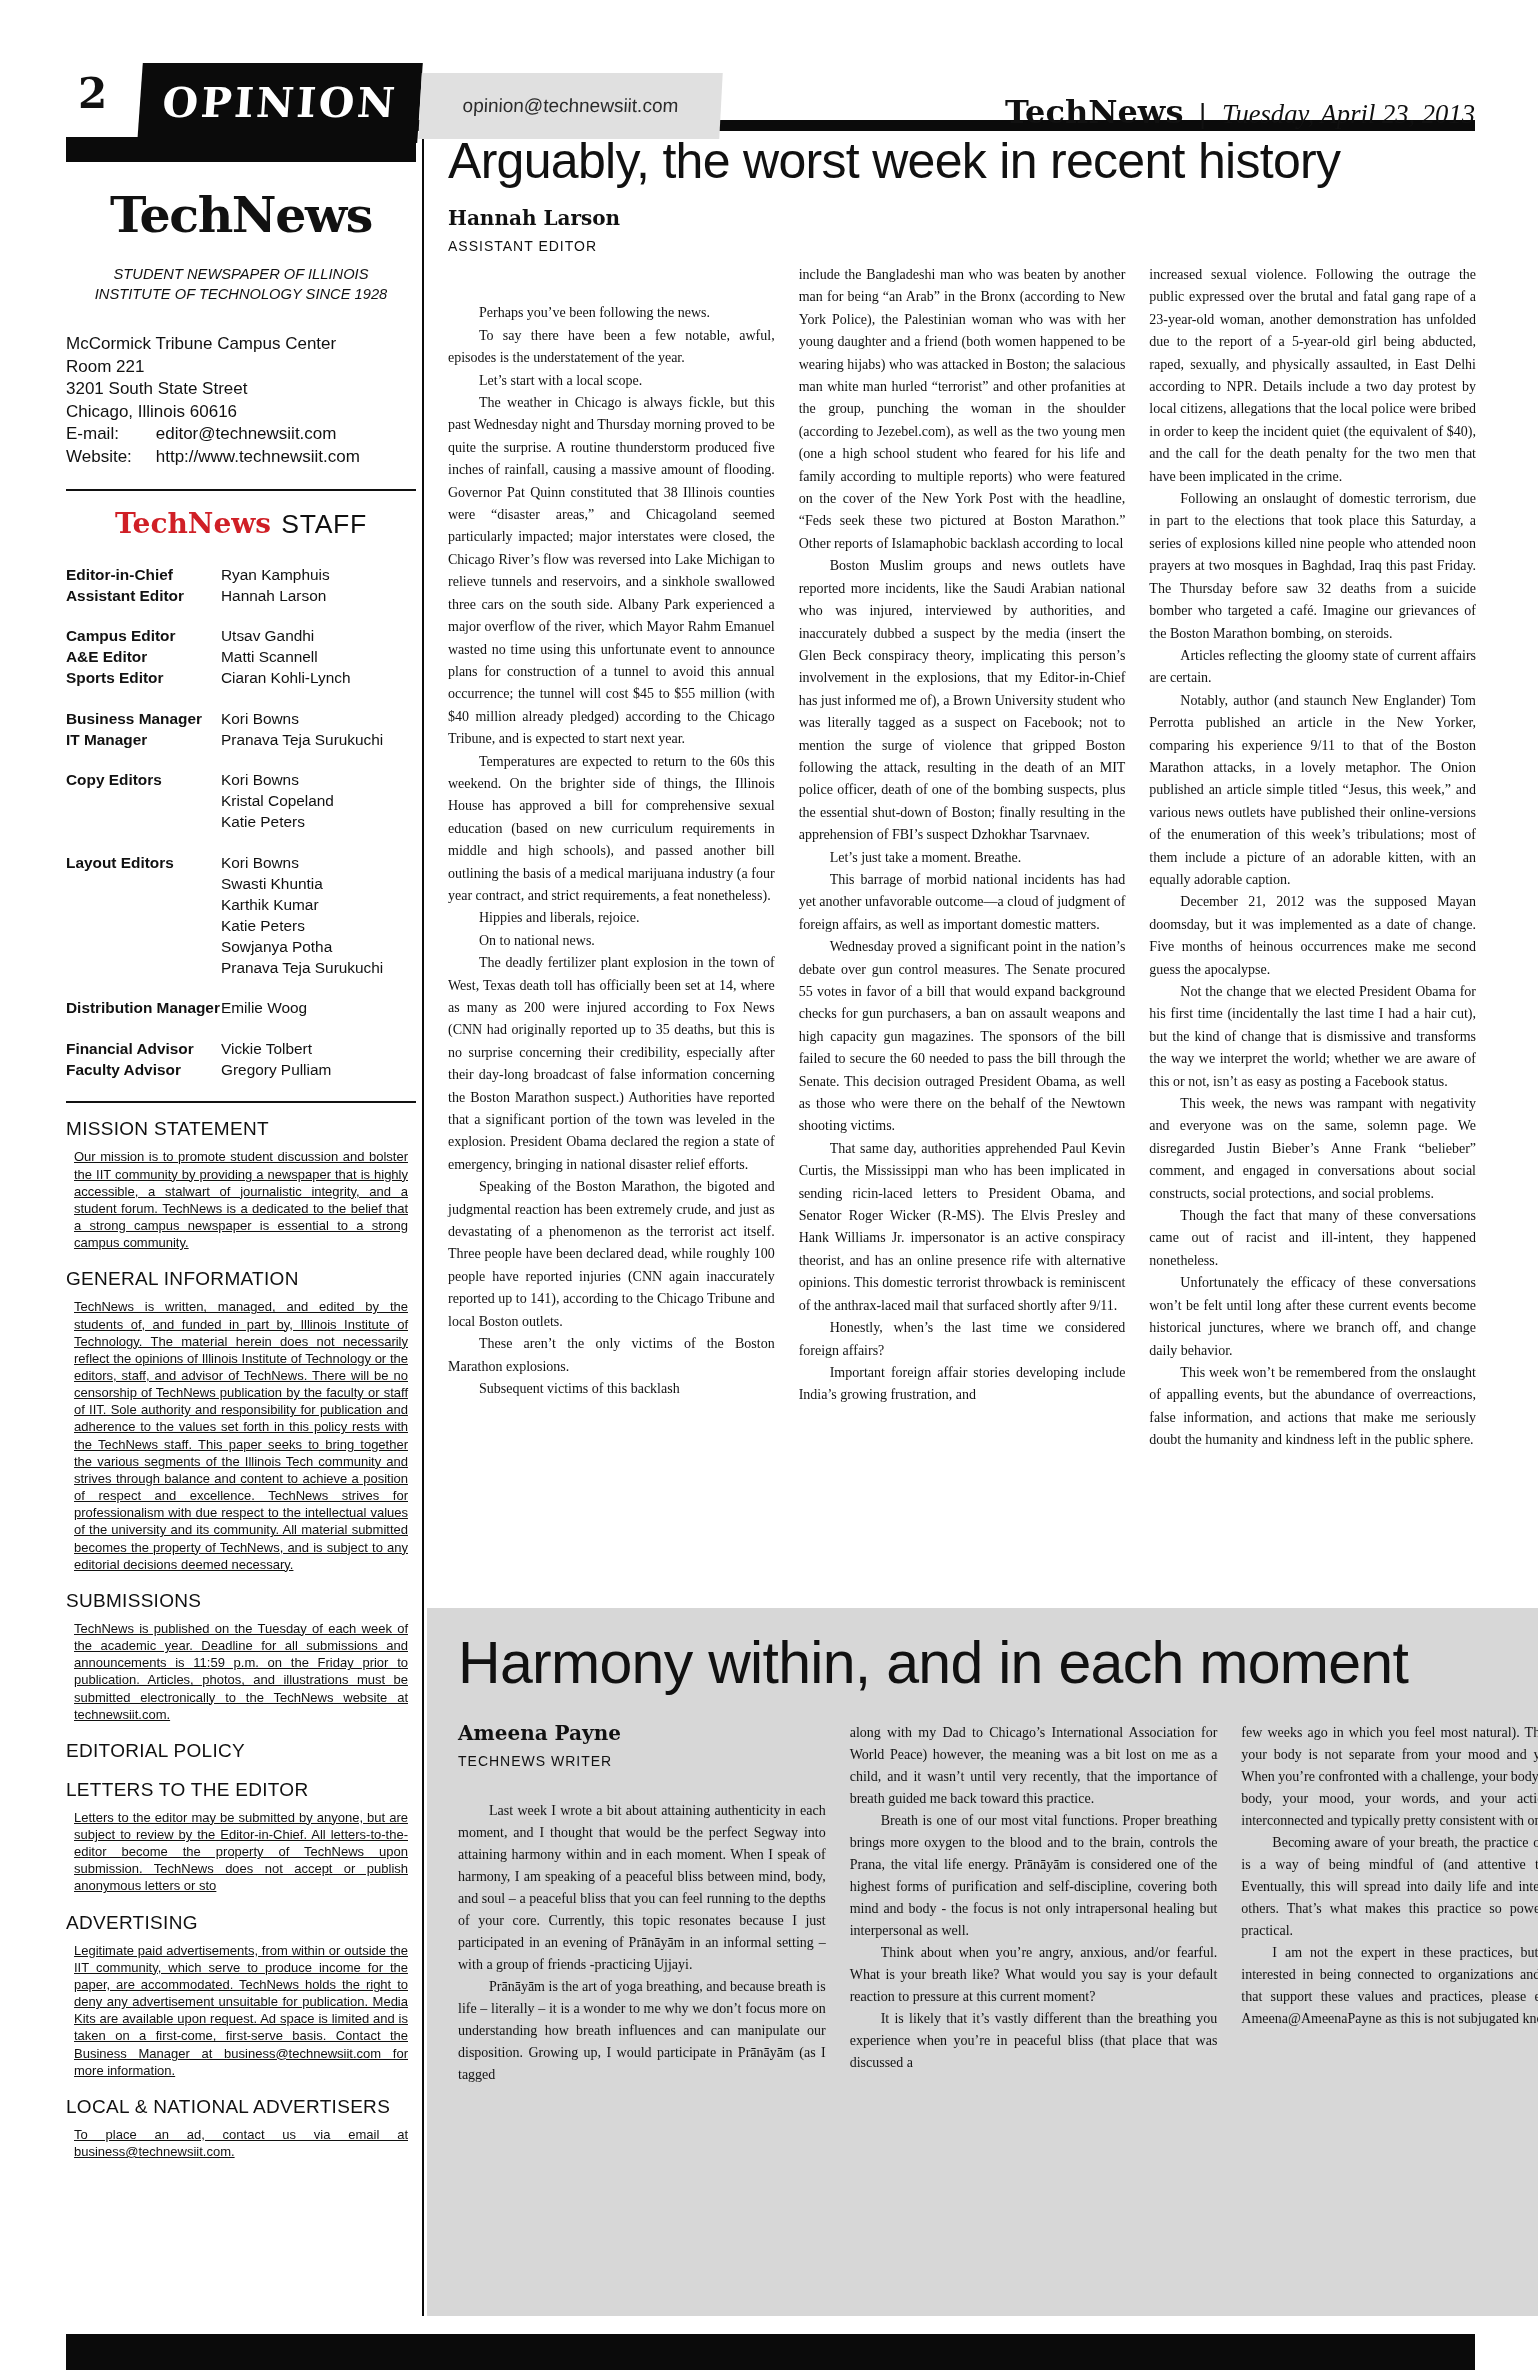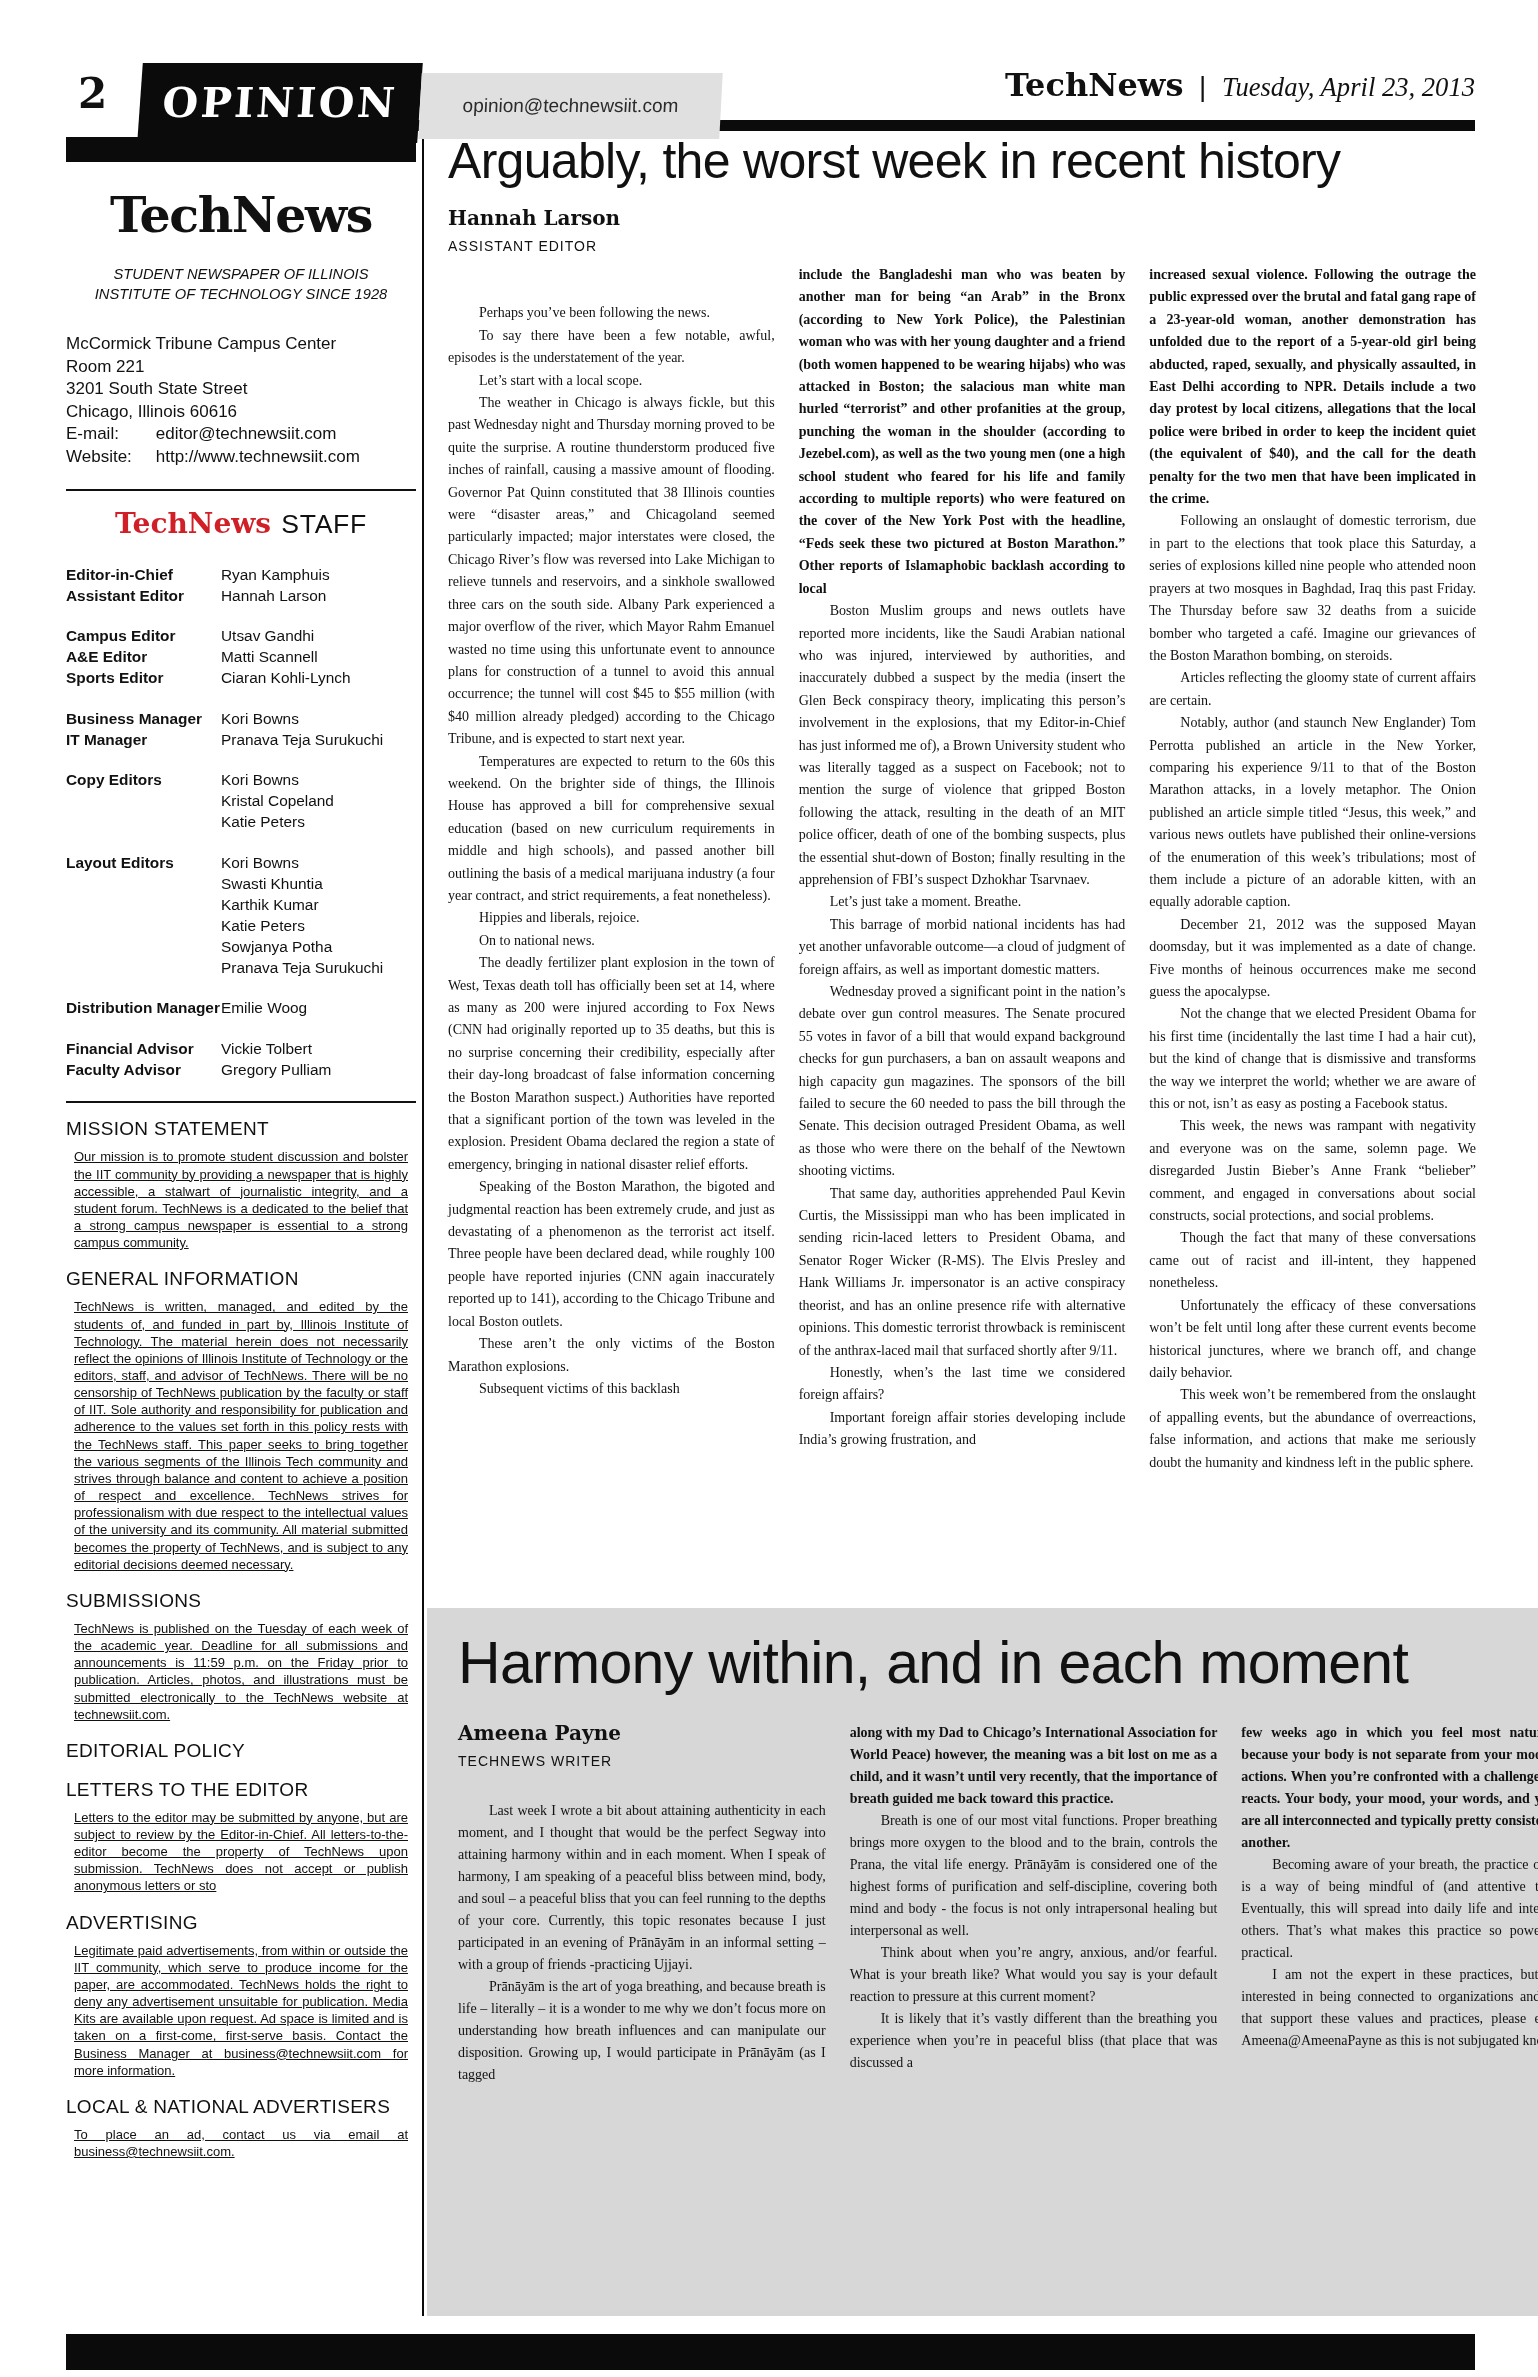--- a/index.html
+++ b/index.html
@@ -9,21 +9,21 @@
   }
   
   #page-number { position:absolute; left:78px; top:69px; font-family:"DejaVu Serif", serif; font-weight:bold; font-size:42px; }
   #opinion-box { position:absolute; left:140px; top:63px; width:280px; height:80px; background:#0b0b0b;
     transform:skewX(-4deg); display:flex; align-items:center; justify-content:center; }
   #opinion-box span { color:#fff; font-family:"DejaVu Serif", serif; font-weight:bold; font-size:41px; letter-spacing:2.8px; }
   #header-rule { position:absolute; left:416px; top:120px; width:1059px; height:11.2px; background:#0b0b0b; }
   #email-box { position:absolute; left:420px; top:73px; width:301px; height:66px; background:#e0e0e0;
     transform:skewX(-3deg); display:flex; align-items:center; justify-content:center; z-index:2; }
   #email-box span { font-size:19px; color:#2b2b2b; }
-  #masthead { position:absolute; right:63px; top:66px; text-align:right; white-space:nowrap; }
+  #masthead { position:absolute; right:63px; top:93px; text-align:right; white-space:nowrap; }
   #masthead .brand { font-family:"DejaVu Serif", serif; font-weight:bold; font-size:32px; }
   #masthead .sep { font-size:28px; margin:0 12.6px; font-weight:normal; }
   #masthead .date { font-family:"Liberation Serif", serif; font-style:italic; font-size:26.6px; }
   #sidebar-top-bar { position:absolute; left:66px; top:137px; width:350px; height:25px; background:#0b0b0b; }
   #vrule { position:absolute; left:422px; top:137px; width:2.1px; height:2179px; background:#0b0b0b; }
   #bottom-bar { position:absolute; left:66px; top:2334px; width:1409px; height:36px; background:#0b0b0b; }
 
   
   #sidebar { position:absolute; left:66px; top:176px; width:350px; }
   .side-logo { text-align:center; font-family:"DejaVu Serif", serif; font-weight:bold; font-size:49px; letter-spacing:-1.4px; margin-top:9.8px; }
@@ -42,21 +42,21 @@
   .side-section { margin-bottom:17px; }
   .side-heading { font-size:19px; font-weight:normal; letter-spacing:0.3px; margin:0 0 3.5px; }
   .side-body { font-size:13px; line-height:1.32; text-align:justify; margin:8px;text-decoration:underline; }
 
   
   #article1 { position:absolute; left:448px; top:132px; width:1028px; }
   .a1-title { font-size:50px; font-weight:normal; letter-spacing:-0.7px; margin:0 0 17px; }
   .cols { display:flex; gap:24px; }
   .col { flex:1; font-family:"Liberation Serif", serif; font-size:14px; line-height:22.4px; text-align:justify; }
   .plist p { margin:0; text-indent:31px; }
-  .plist.cont p:first-child { text-indent:0;font-weight:bold; }
+  .plist.cont p:first-child { text-indent:0; }
   .pad-top { padding-top:57px; }
   .byline { margin-bottom:45px; }
   .byline .name { font-family:"DejaVu Serif", serif; font-weight:bold; font-size:20px; }
   .byline .role { font-family:"Liberation Sans", sans-serif; font-size:14px; letter-spacing:1px; margin-top:5.6px; }
 
   #article2 { position:absolute; left:427px; top:1608px; width:1213px; height:708px; background:#d7d7d7;
     box-sizing:border-box; padding:21px 31px; }
   .a2-title { font-size:59px; font-weight:normal; letter-spacing:-0.7px; margin:0 0 25px; }
   #article2 .col { font-size:14px; line-height:22px; }
   #article2 .byline { margin-bottom:28px; }

